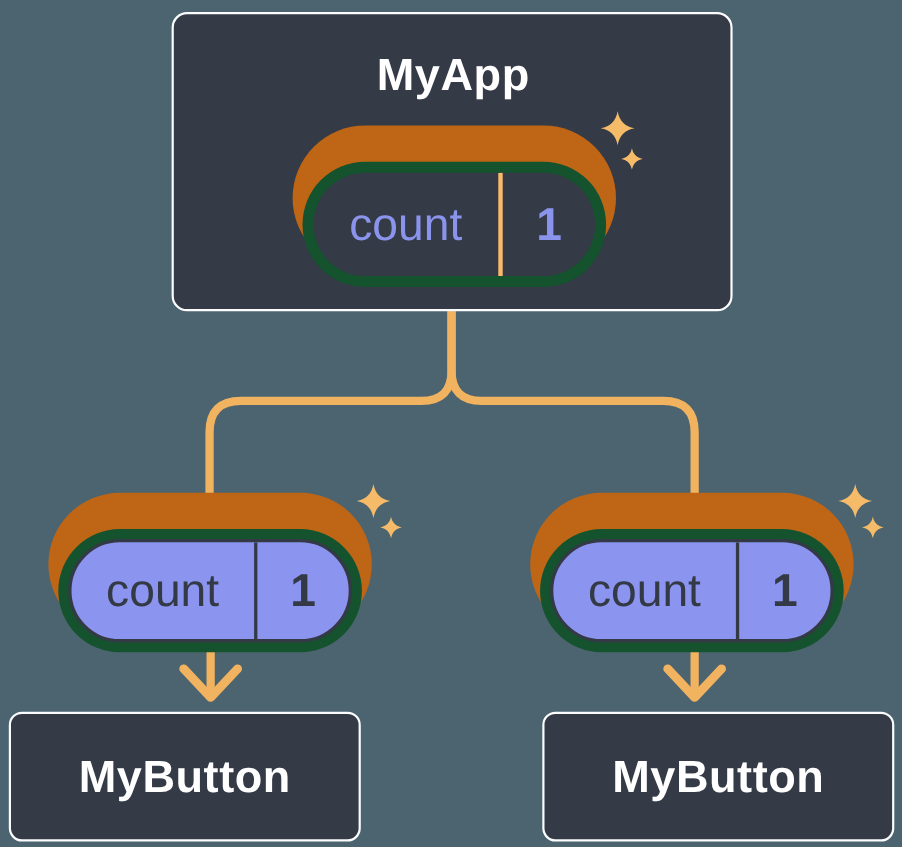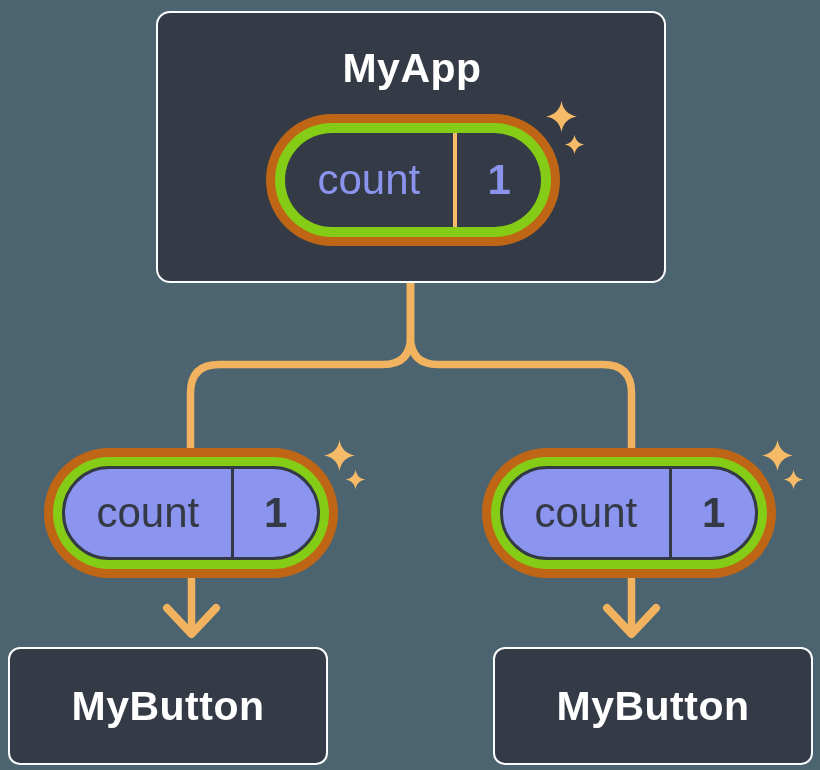--- a/index.html
+++ b/index.html
@@ -20,21 +20,21 @@
   .node-title {
     color:#FFFFFF; font-size:41px; font-weight:600; letter-spacing:0.5px;
     text-align:center; white-space:nowrap;
   }
   #root-title { position:absolute; left:2px; right:0; top:32px; }
 
   
   .pill { position:absolute; box-sizing:border-box; border-radius:999px;
           background:#BF6616; padding:9px; }
   .pill-mid { box-sizing:border-box; width:100%; height:100%;
-              border-radius:999px; background:#84cc16; padding:10px; }
+              border-radius:999px; background:#14532d; padding:10px;margin-top:24px; }
   .pill-body { box-sizing:border-box; width:100%; height:100%;
                border-radius:999px; display:flex; align-items:stretch; overflow:hidden; }
   .pill-body.dark   { background:#343A46; }
   .pill-body.purple { background:#8B94EE; border:3px solid #333A45; }
   #pill-root   { left:108px; top:101px; width:294px; height:132px; } 
   #pill-child0 { left:44px;  top:448px; width:294px; height:130px; }
   #pill-child1 { left:482px; top:448px; width:294px; height:130px; }
   #pill-child0 .pill-mid, #pill-child1 .pill-mid { padding:9px; }
 
   .cell { display:flex; align-items:center; justify-content:center; white-space:nowrap; }

